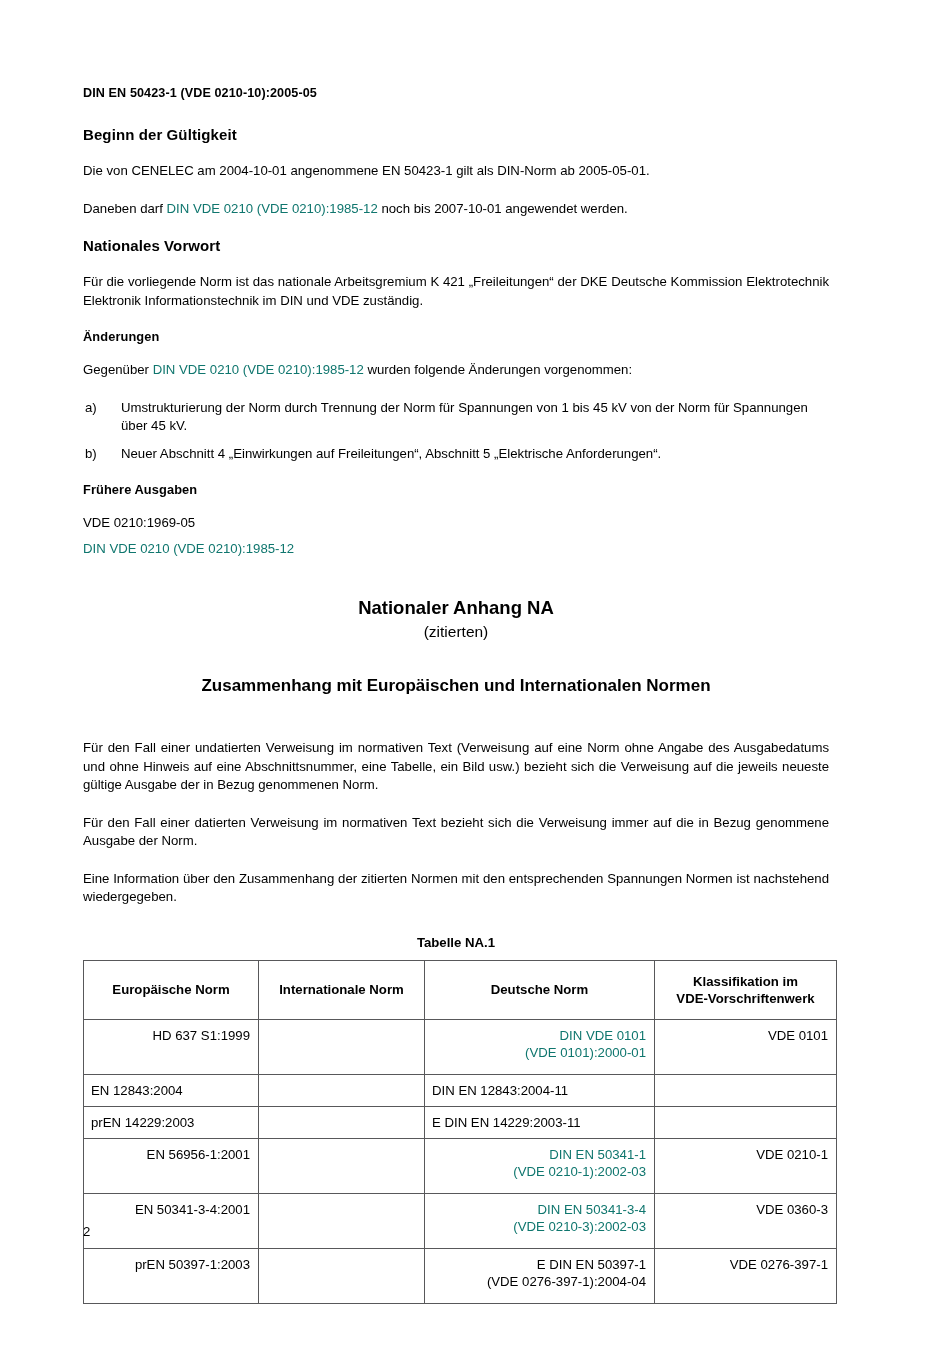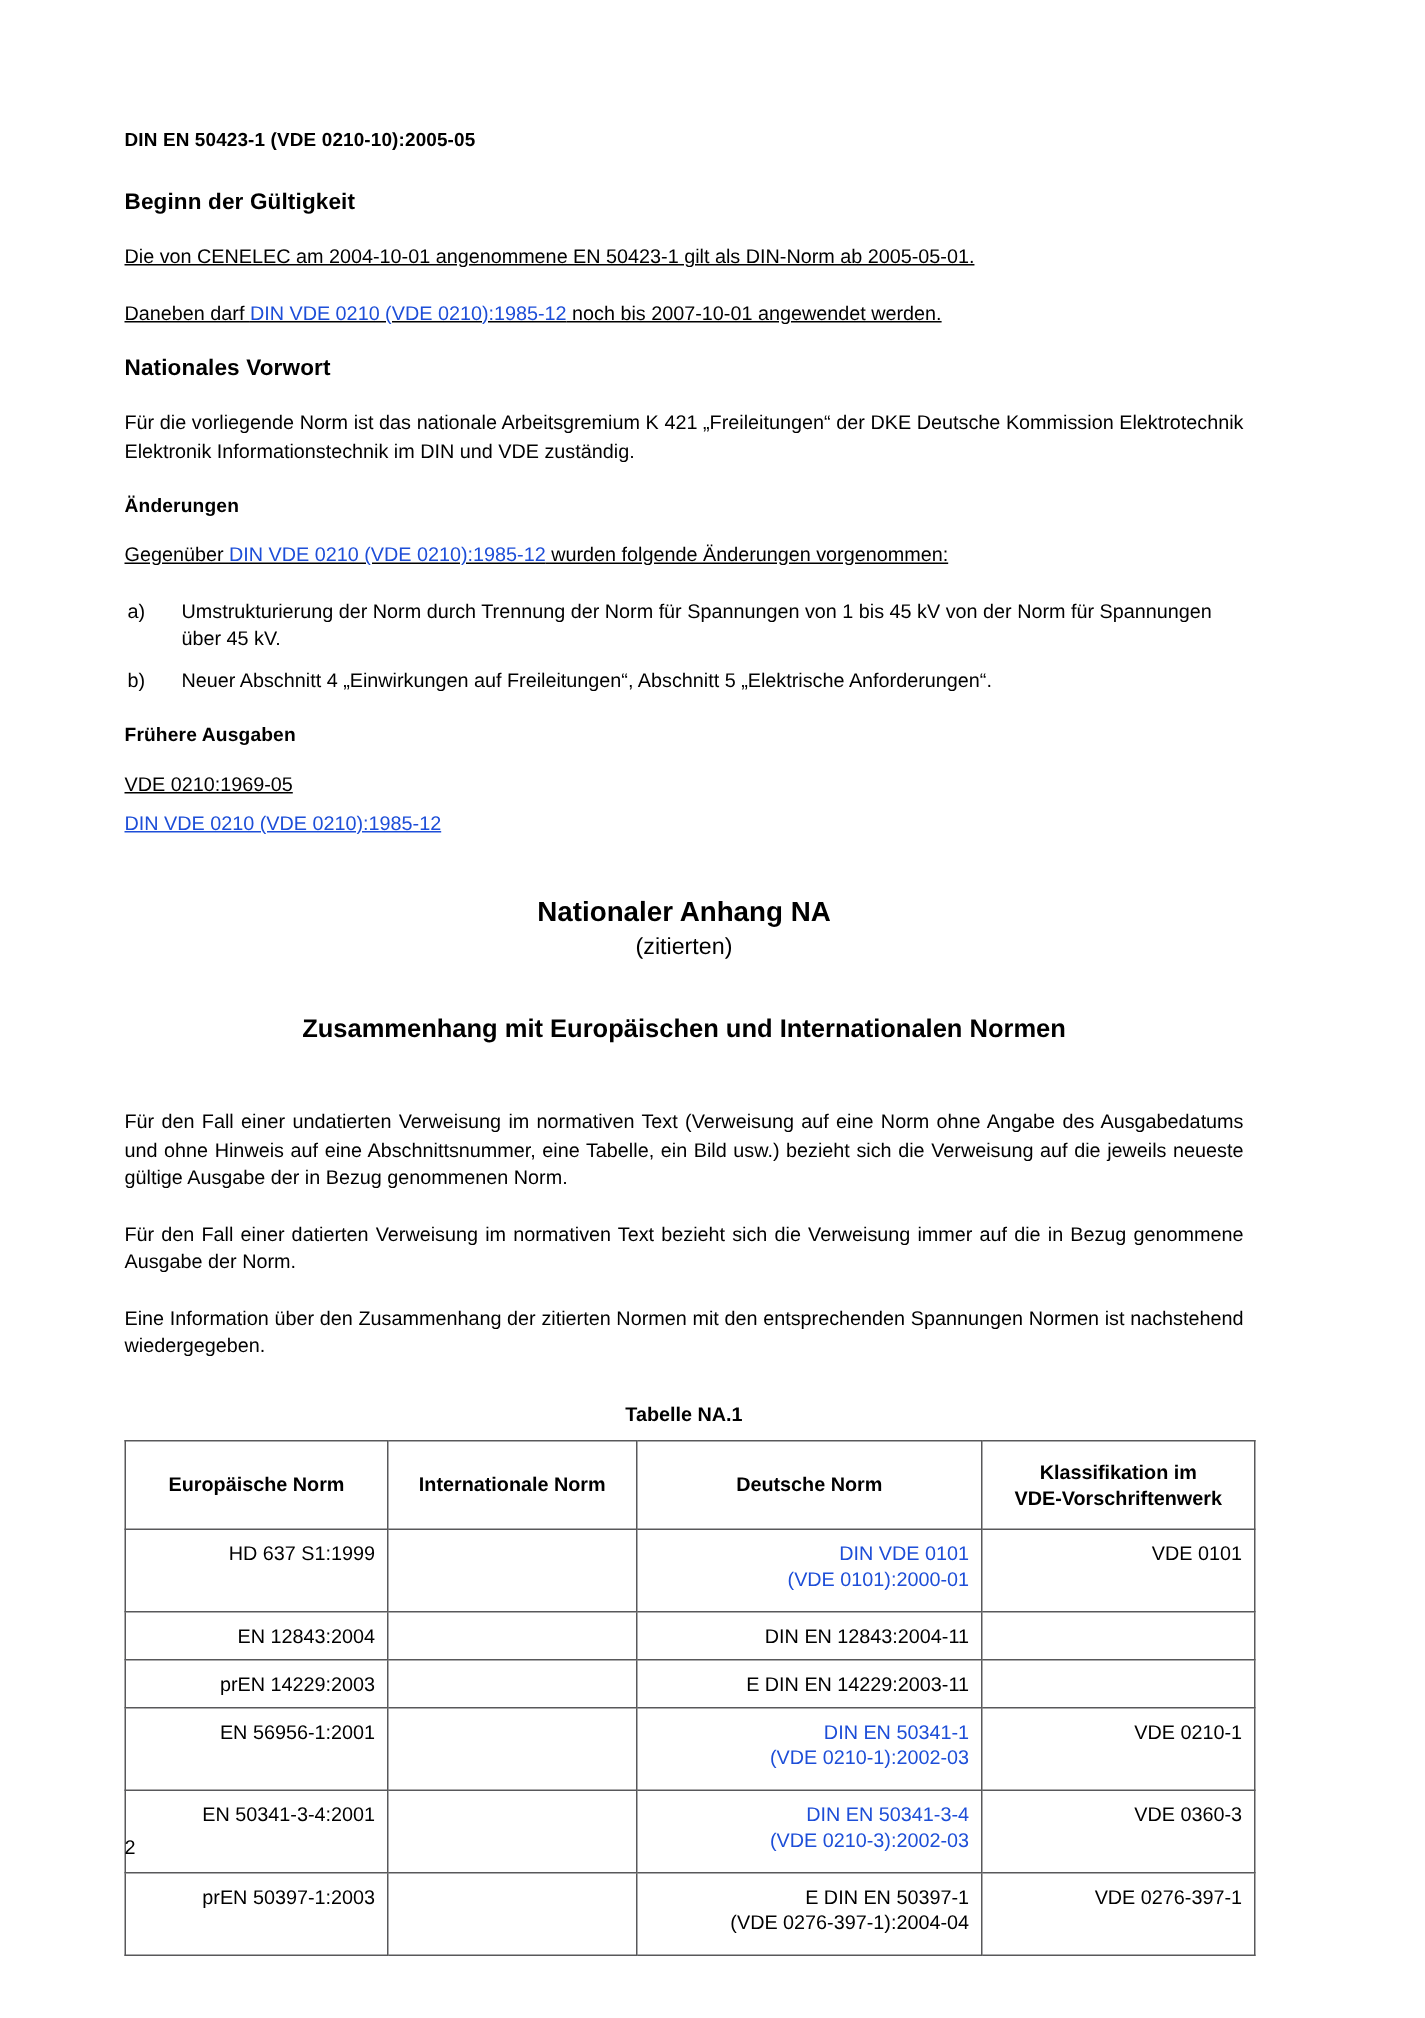--- a/index.html
+++ b/index.html
@@ -46,31 +46,30 @@
     letter-spacing: 0.1px;
   }
   p.body-text {
     font-size: 13.2px;
     line-height: 18.5px;
     margin: 0 0 19px 0;
     text-align: justify;
   }
   p.body-text.left {
     text-align: left;
-    text-decoration: underline;
   }
   p.italic-note {
     font-size: 13.2px;
     line-height: 18.5px;
     font-style: italic;
     margin: 0 0 19px 0;
     text-align: left;
   }
   .red {
-    color: #1d4ed8;
+    color: #0f766e;
   }
   p.tight {
     margin-bottom: 7px;
   }
   
   .lettered-list {
     margin: 0 0 19px 0;
     padding: 0;
     list-style: none;
   }
@@ -144,21 +143,20 @@
     vertical-align: middle;
     padding: 8px 6px;
     height: 42px;
   }
   table.na-table td.tall {
     height: 40px;
     text-align: right;
   }
   table.na-table td.short {
     height: 16px;
-    text-align: right;
   }
   col.c1 { width: 175px; }
   col.c2 { width: 166px; }
   col.c3 { width: 230px; }
   col.c4 { width: 182px; }
   .cell-line {
     display: block;
     white-space: nowrap;
   }
   .page-number {

